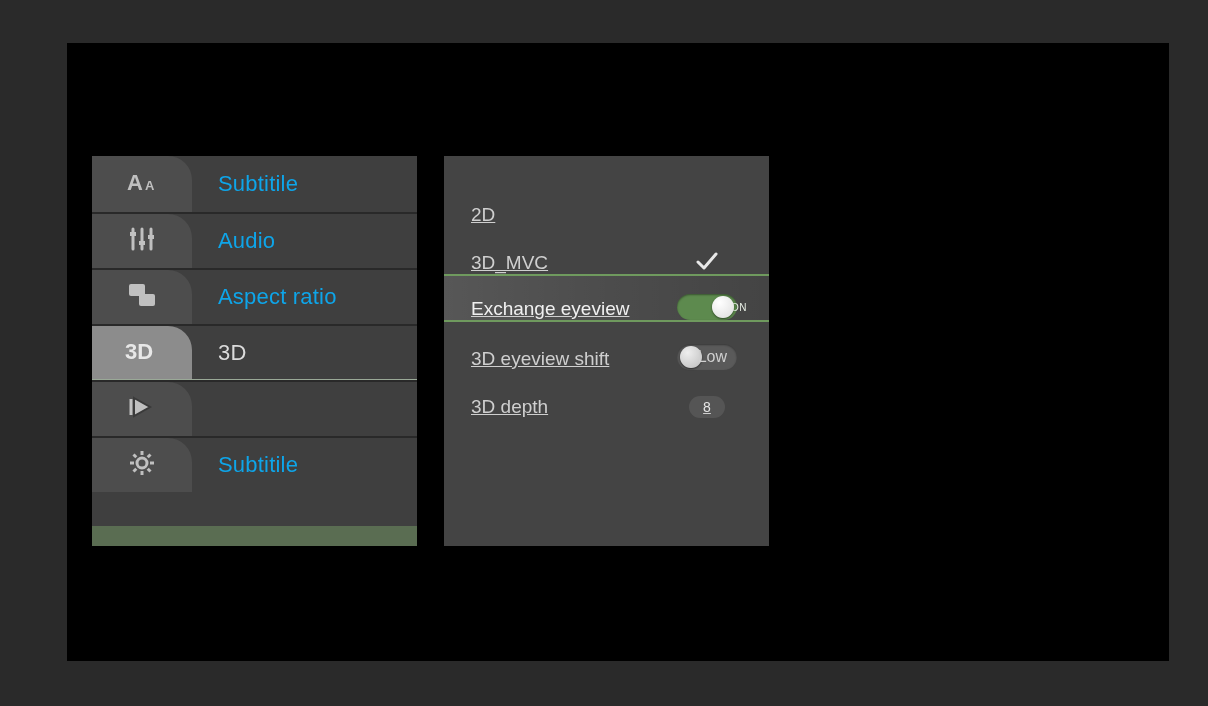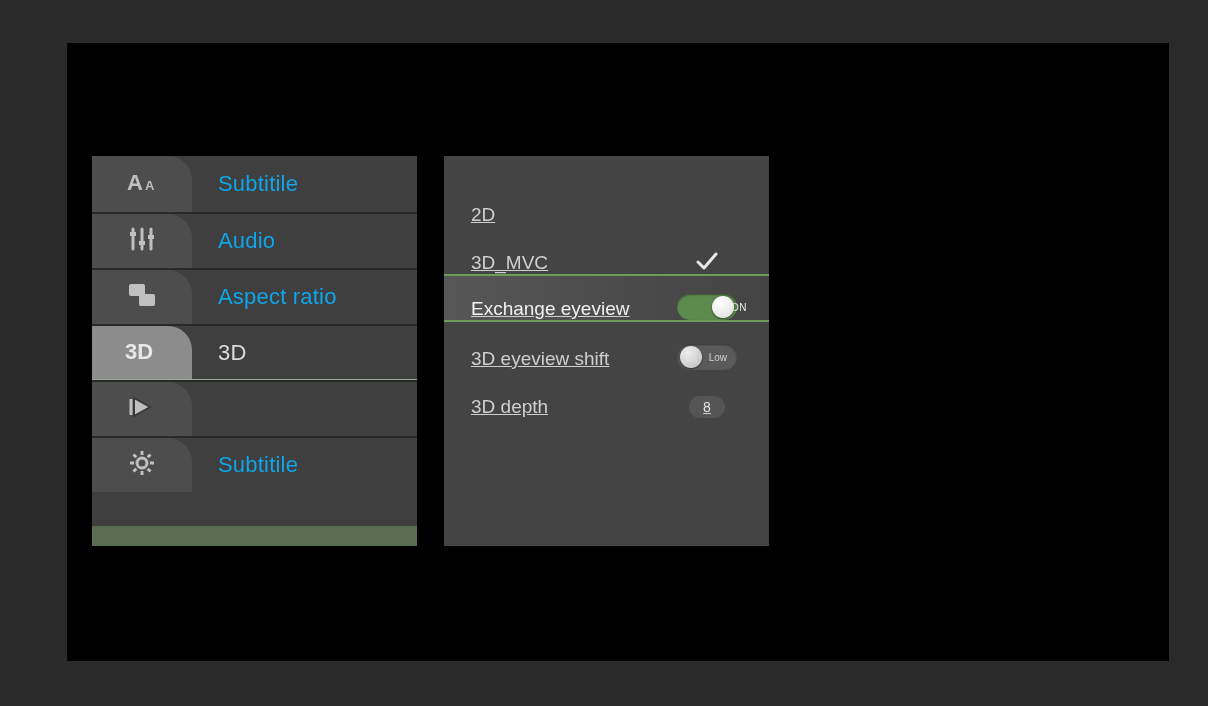--- a/index.html
+++ b/index.html
@@ -161,21 +161,21 @@
     background: #5a5a5a;
     box-shadow: inset 0 1px 2px rgba(0,0,0,.4);
   }
   .toggle-low .txt {
     position: absolute;
     right: 10px;
     top: 0;
     bottom: 0;
     display: flex;
     align-items: center;
-    font-size: 10px;
+    font-size: 16px;
     color: #d0d0d0;
   }
   .toggle-low .knob {
     position: absolute;
     left: 3px;
     top: 2px;
     width: 22px;
     height: 22px;
     border-radius: 50%;
     background: radial-gradient(circle at 35% 30%, #eee, #bdbdbd);

